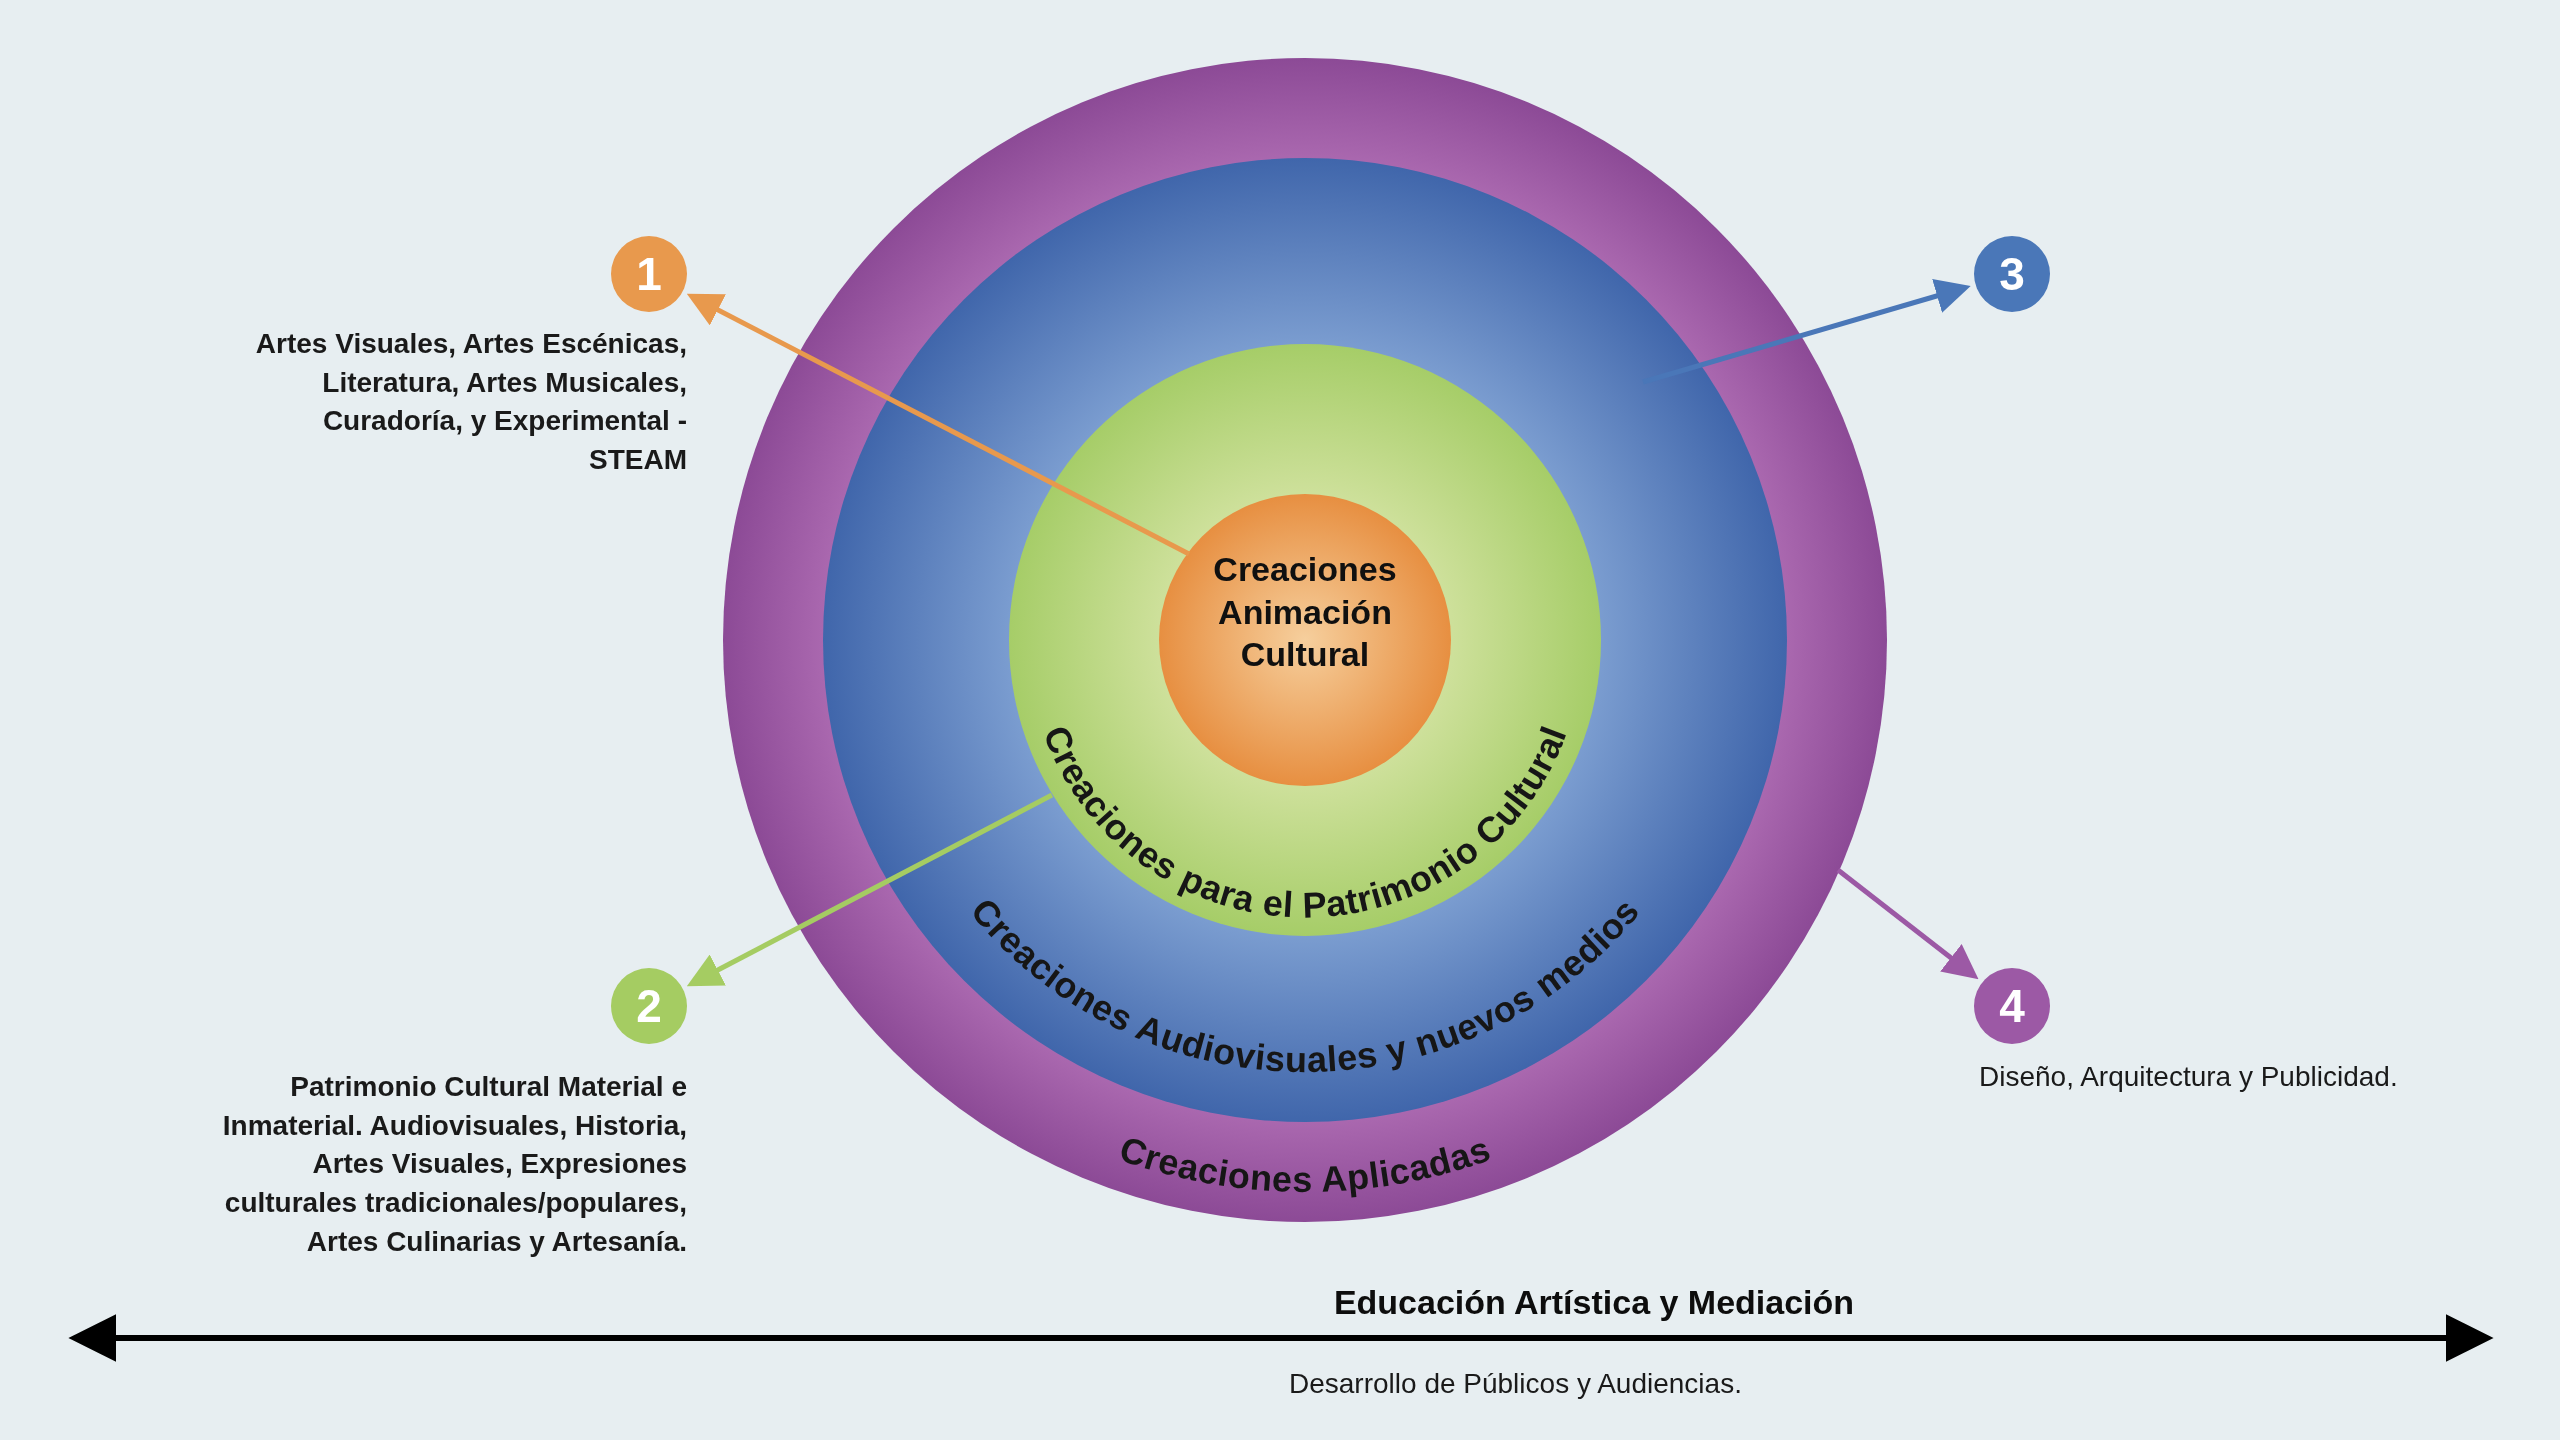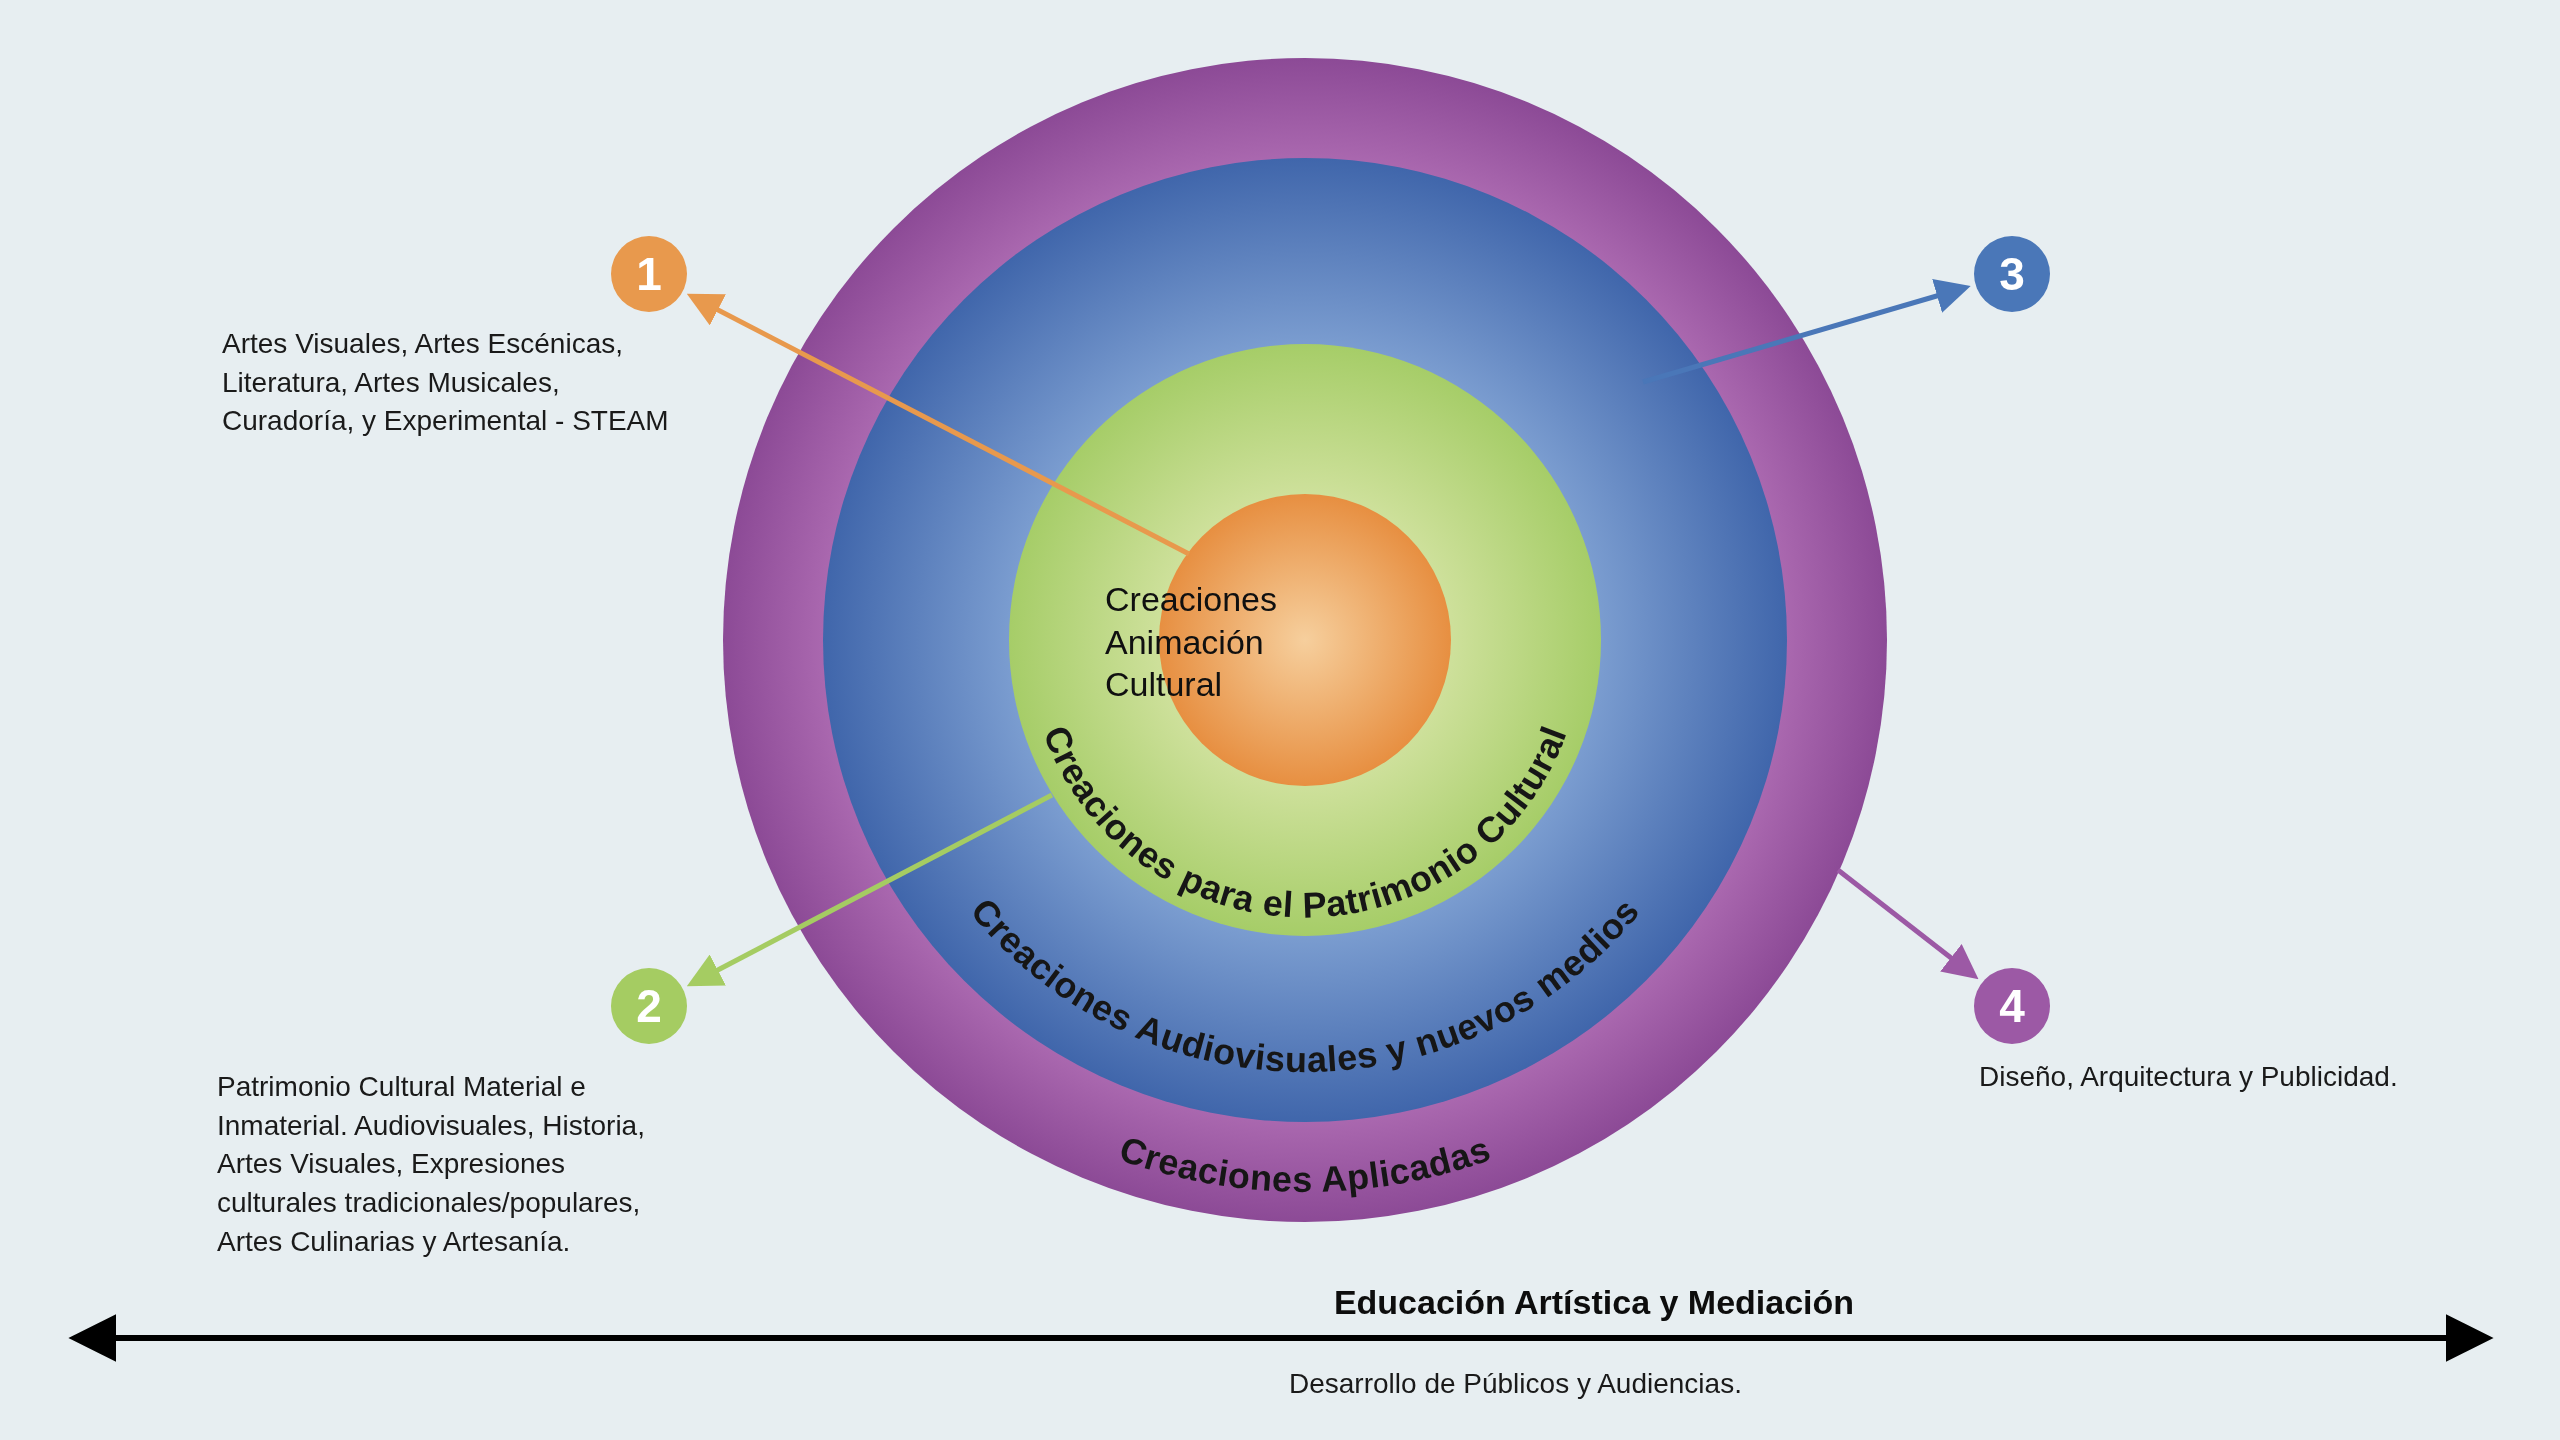--- a/index.html
+++ b/index.html
@@ -4,24 +4,24 @@
 <style>
   * { margin:0; padding:0; box-sizing:border-box; }
   html,body { width:2560px; height:1440px; }
   body { font-family:"Liberation Sans", sans-serif; background:#e7eef1; }
   .stage { position:relative; width:2560px; height:1440px; overflow:hidden; background:#e7eef1; }
   .stage > svg { position:absolute; left:0; top:0; }
   .arc-label { font-family:"Liberation Sans", sans-serif; font-size:36px; font-weight:bold; fill:#161616; letter-spacing:0.5px; }
   .badge { position:absolute; width:76px; height:76px; border-radius:50%;
            display:flex; align-items:center; justify-content:center;
            color:#ffffff; font-size:46px; font-weight:bold; }
-  .center-label { position:absolute; left:1105px; top:578px; width:400px;
-                  text-align:left; font-size:34px; font-weight:normal; line-height:1.25; color:#101010; }
+  .center-label { position:absolute; left:1105px; top:548px; width:400px;
+                  text-align:center; font-size:34px; font-weight:bold; line-height:1.25; color:#101010; }
   .callout-text { position:absolute; font-size:28px; line-height:1.38; color:#1a1a1a; }
-  .callout-text.right { text-align:left; }
+  .callout-text.right { text-align:right;font-weight:bold; }
   .axis-title { position:absolute; left:1094px; top:1283px; width:1000px;
                 text-align:center; font-size:34px; font-weight:bold; color:#0d0d0d; }
   .axis-desc { position:absolute; left:1289px; top:1362px; width:1100px;
                font-size:28px; line-height:1.6; color:#1a1a1a; }
 </style>
 </head>
 <body>
 
 <div class="stage" style="background-color: rgb(231, 238, 241);">
 

